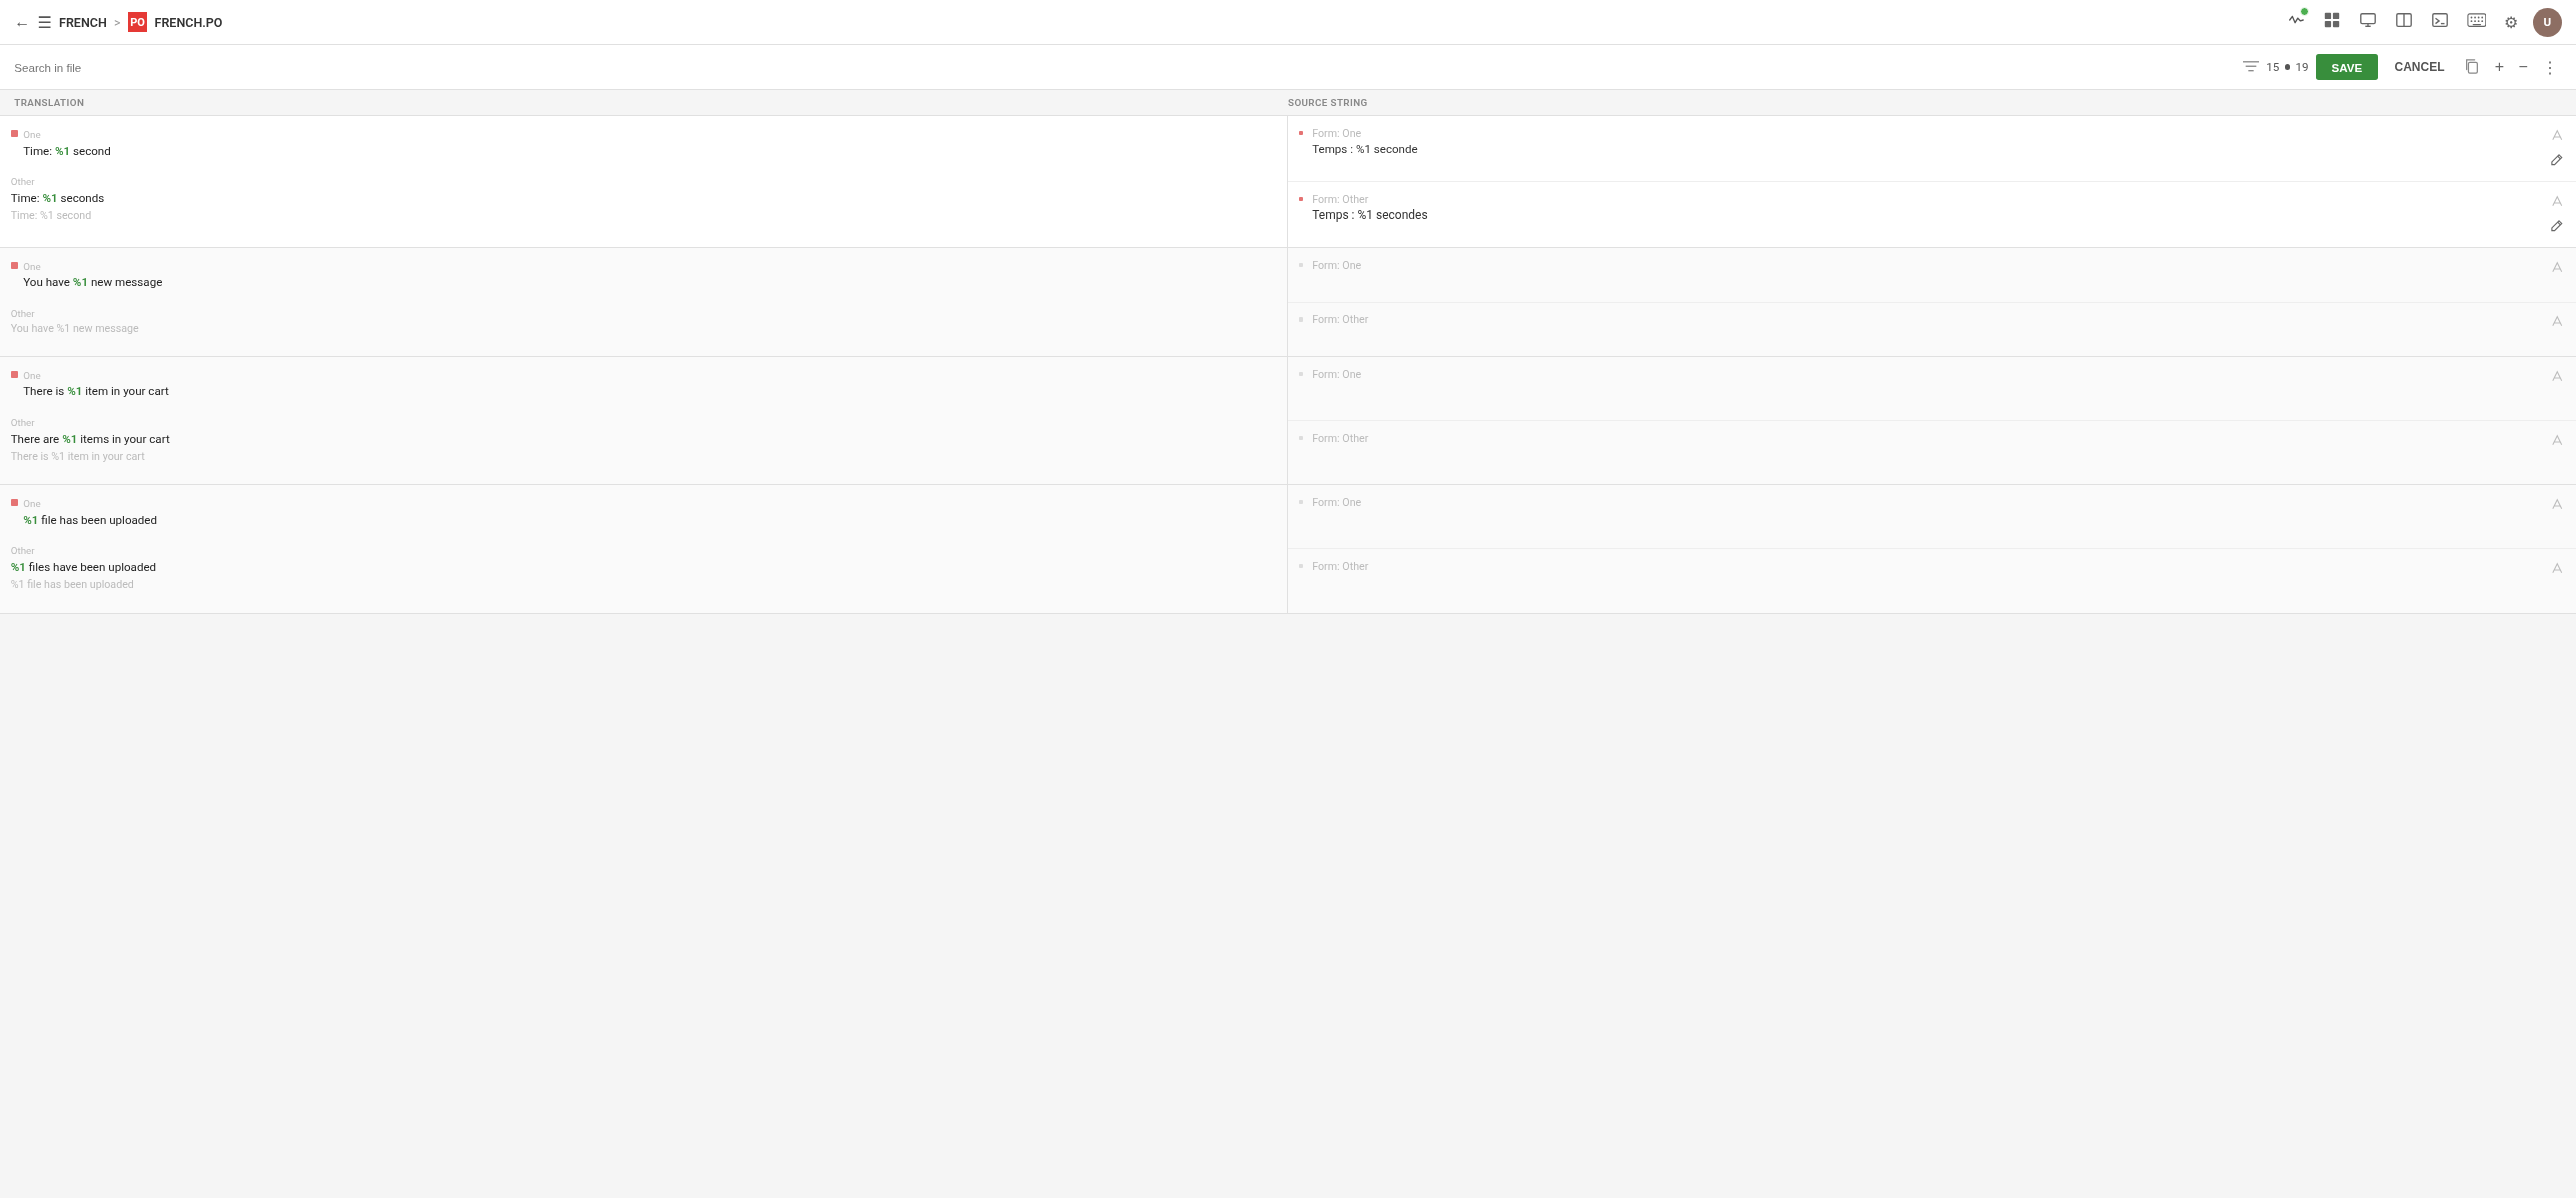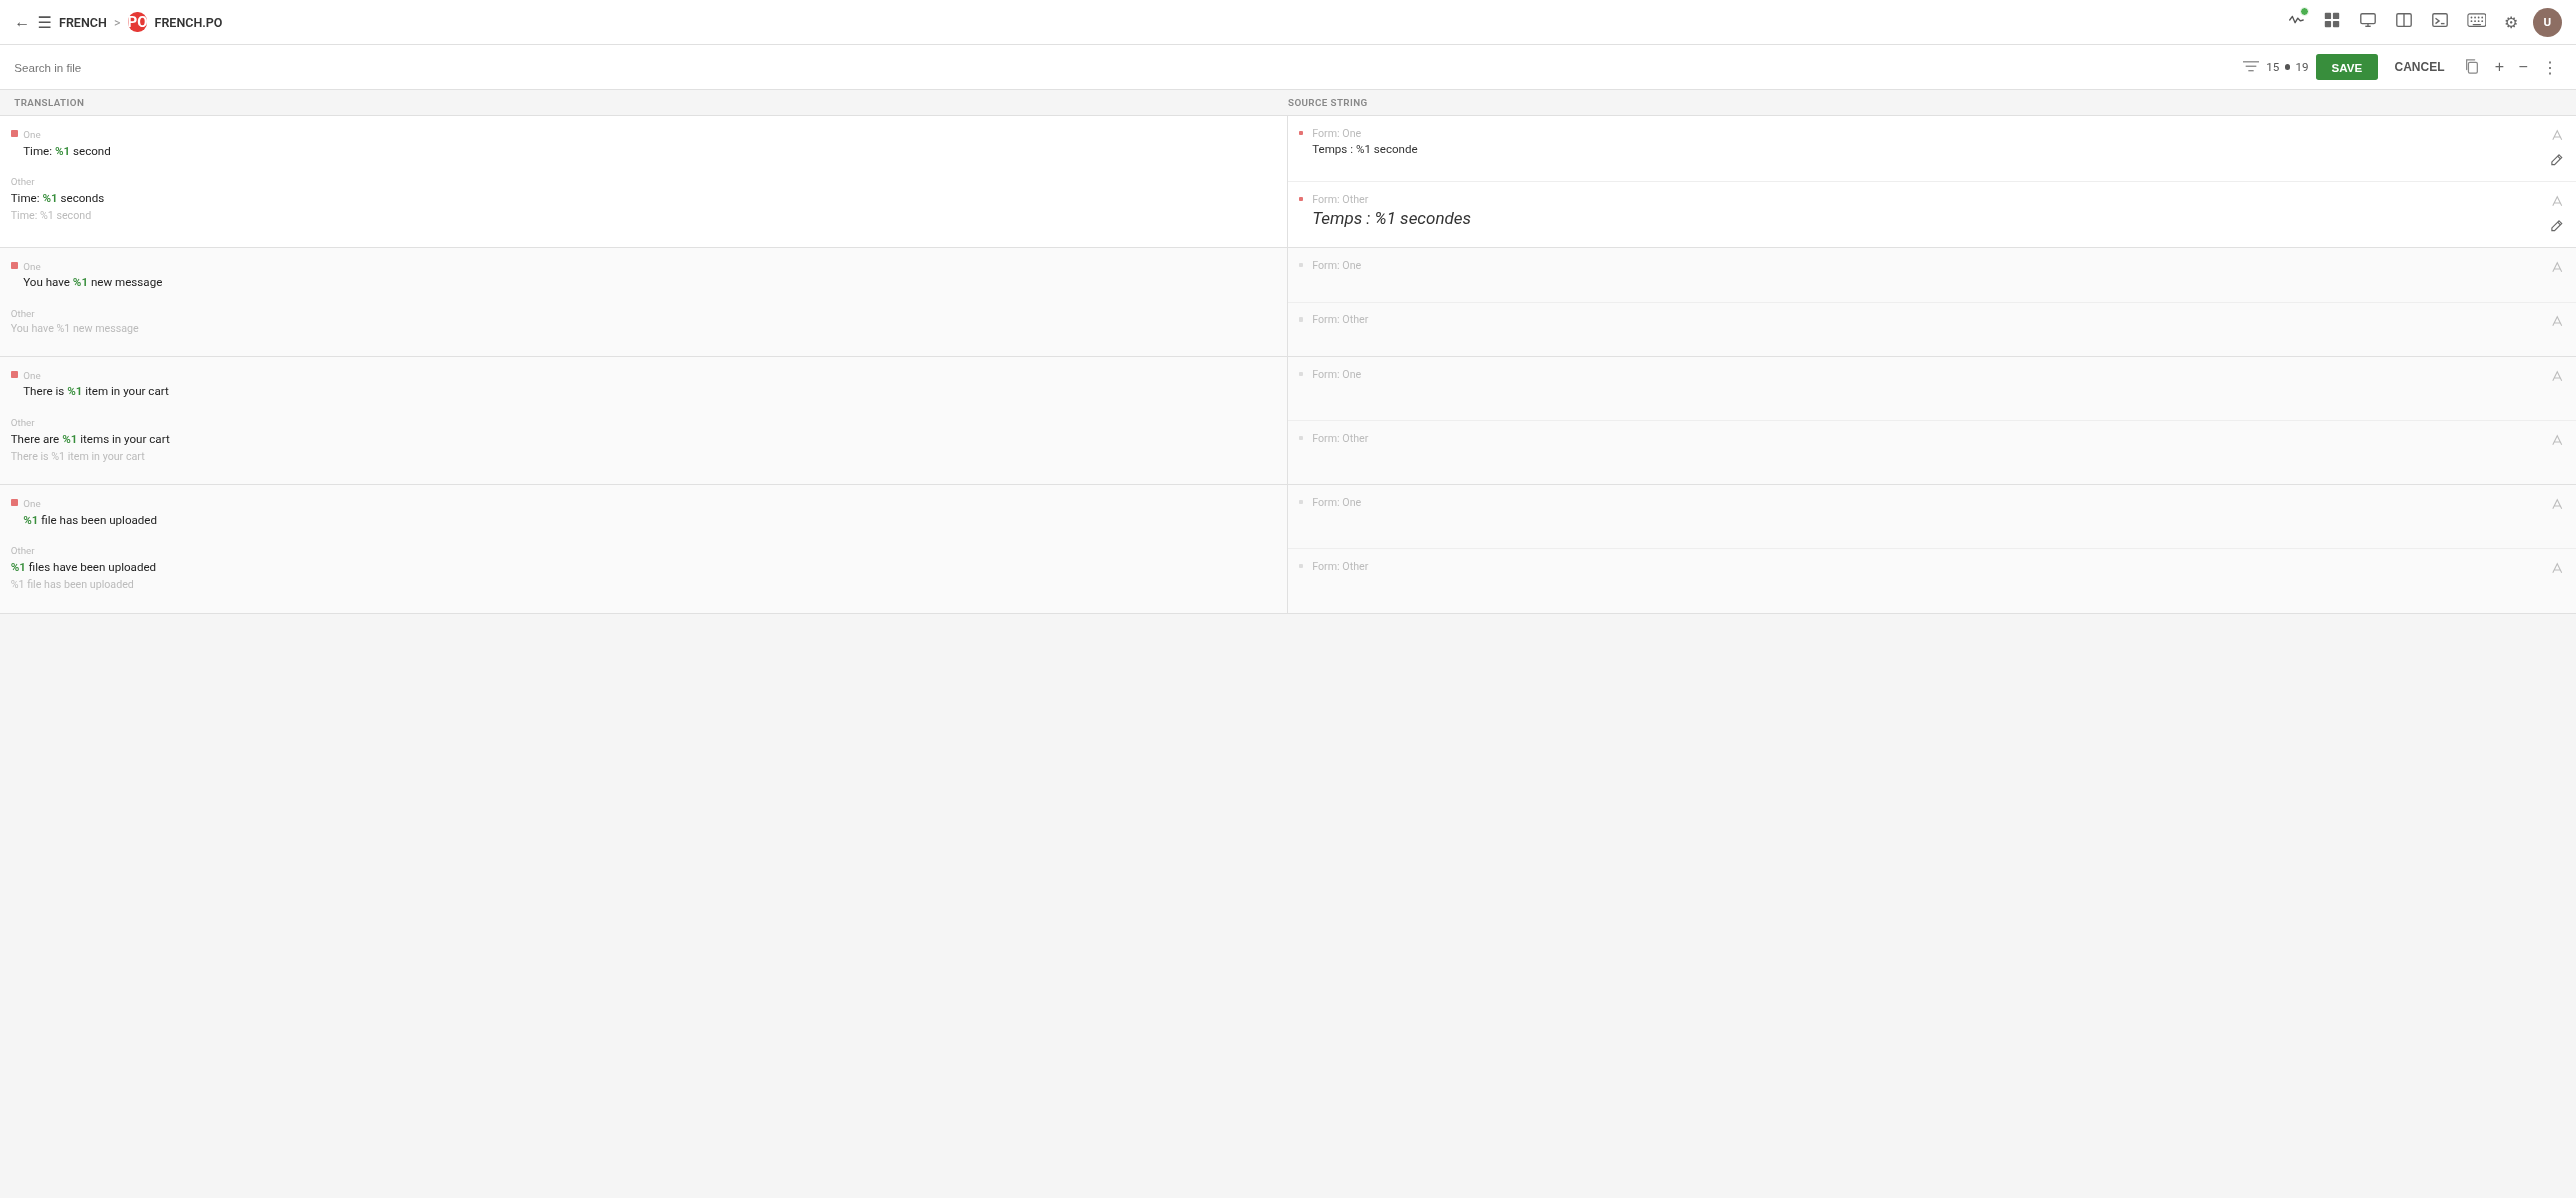--- a/index.html
+++ b/index.html
@@ -14,21 +14,21 @@
       border-bottom: 0.9px solid #e0e0e0;
       padding: 0 14.3px;
       gap: 7.2px;
     }
     .topbar-left { display: flex; align-items: center; gap: 7.2px; flex: 1; }
     .topbar-right { display: flex; align-items: center; gap: 10.7px; }
     .back-btn { cursor: pointer; color: #555; font-size: 16px; background: none; border: none; }
     .hamburger-btn { cursor: pointer; color: #555; font-size: 16px; background: none; border: none; }
     .breadcrumb-lang { font-weight: 600; font-size: 12.5px; color: #333; }
     .breadcrumb-sep { color: #999; font-size: 12.5px; }
-    .file-icon { width: 19.7px; height: 19.7px; background: #e53935; border-radius: 9px; display: flex; align-items: center; justify-content: center; color: white; font-size: 15px; font-weight: bold; }
+    .file-icon { width: 19.7px; height: 19.7px; background: #e53935; border-radius: 0; display: flex; align-items: center; justify-content: center; color: white; font-size: 11px; font-weight: bold; }
     .breadcrumb-file { font-weight: 600; font-size: 12.5px; color: #333; }
     .topbar-icon-btn { cursor: pointer; background: none; border: none; color: #666; font-size: 16px; padding: 3.6px; position: relative; }
     .status-dot { width: 9px; height: 9px; background: #4caf50; border-radius: 50%; position: absolute; top: 0; right: 0; border: 1.8px solid #fff; }
     .avatar { width: 29px; height: 29px; border-radius: 50%; background: #8d6e63; overflow: hidden; cursor: pointer; }
 
     
     .toolbar {
       display: flex;
       align-items: center;
       height: 45px;
@@ -225,21 +225,21 @@
             <button style="background: none; border: none; cursor: pointer; color: rgb(85, 85, 85); font-size: 12.5px; padding: 1.8px;"><svg width="12.5" height="12.5" viewBox="0 0 14 14" fill="none" stroke="#666" stroke-width="1.3">
                 <path d="M9 2 L12 5 L4 13 L1 13 L1 10 Z"></path>
                 <line x1="7.5" y1="3.5" x2="10.5" y2="6.5"></line>
               </svg></button>
           </div>
         </div>
         <div style="display: flex; align-items: flex-start; padding: 10.7px; flex: 1 1 0%; border-top: 0.9px solid rgb(238, 238, 238);">
           <div style="width: 4.5px; height: 4.5px; border-radius: 0.9px; background: rgb(229, 115, 115); flex-shrink: 0; margin-right: 9px; margin-top: 3.6px;"></div>
           <div style="flex: 1 1 0%;">
             <div style="font-size: 10.7px; color: rgb(187, 187, 187); margin-bottom: 1.8px;">Form: Other</div>
-            <div style="font-size: 17px; color: rgb(51, 51, 51); font-style: italic;">Temps : %1 secondes</div>
+            <div style="font-size: 12px; color: rgb(51, 51, 51);">Temps : %1 secondes</div>
           </div>
           <div style="display: flex; flex-direction: column; align-items: center; gap: 5.4px; padding-left: 7.2px;">
             <button style="background: none; border: none; cursor: pointer; color: rgb(204, 204, 204); font-size: 12.5px; padding: 1.8px;"><svg width="12.5" height="12.5" viewBox="0 0 14 14" fill="none" stroke="#bbb" stroke-width="1.2">
                 <path d="M2 12 L7 2 L12 12 M4 9 L10 9"></path>
               </svg></button>
             <button style="background: none; border: none; cursor: pointer; color: rgb(85, 85, 85); font-size: 12.5px; padding: 1.8px;"><svg width="12.5" height="12.5" viewBox="0 0 14 14" fill="none" stroke="#666" stroke-width="1.3">
                 <path d="M9 2 L12 5 L4 13 L1 13 L1 10 Z"></path>
                 <line x1="7.5" y1="3.5" x2="10.5" y2="6.5"></line>
               </svg></button>
           </div>

